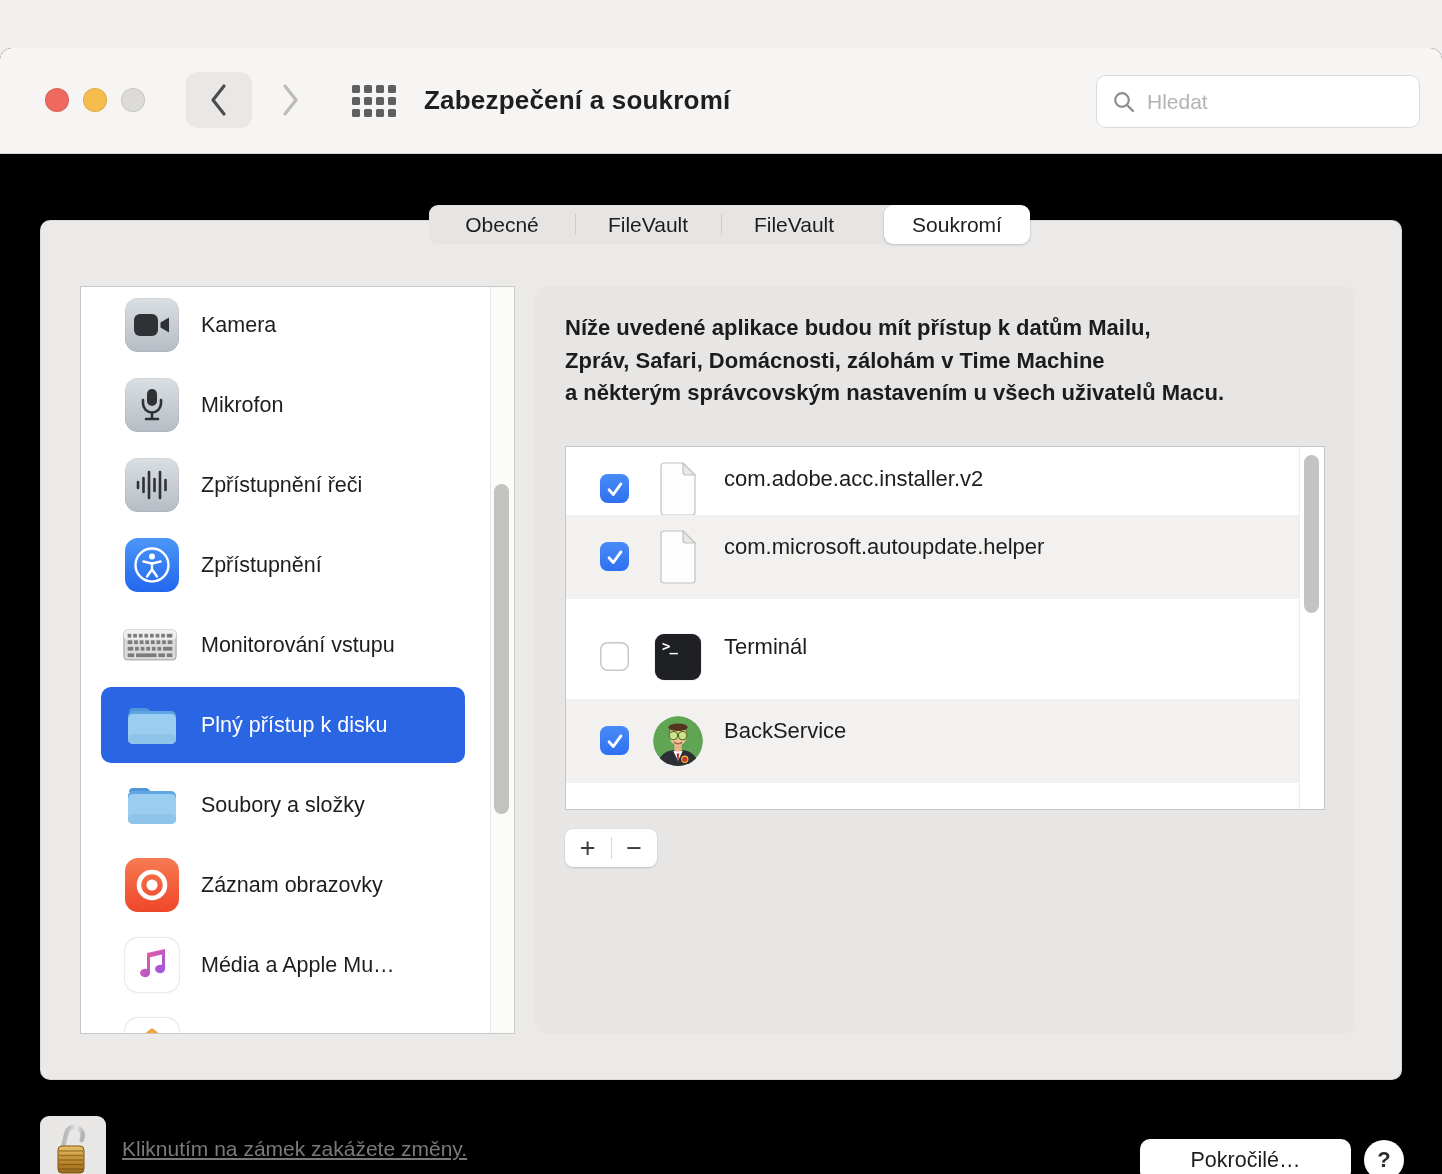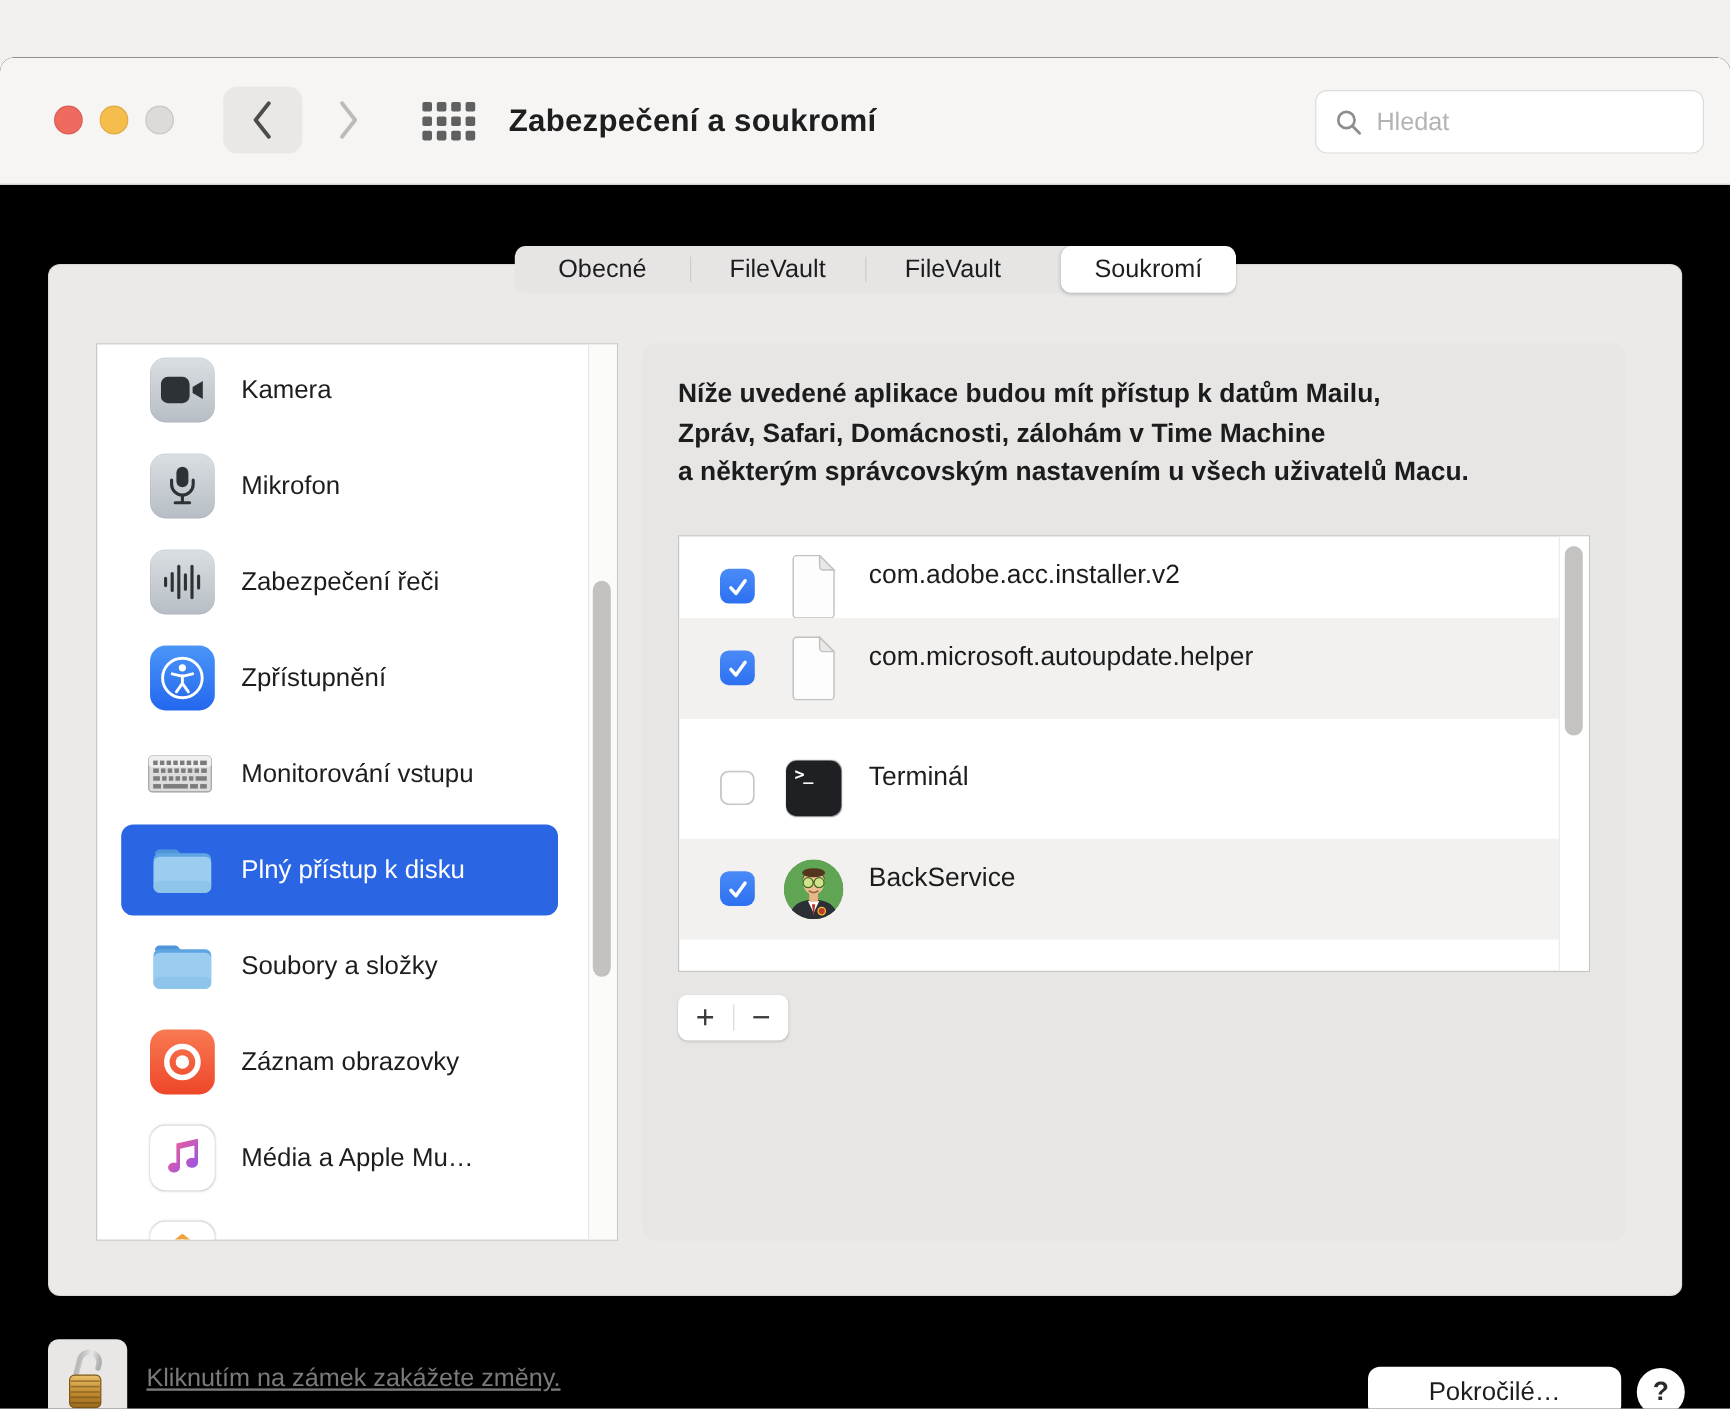--- a/index.html
+++ b/index.html
@@ -165,21 +165,21 @@
           <g stroke="#2e3235" stroke-width="2.6" stroke-linecap="round">
             <line x1="3" y1="13" x2="3" y2="19"></line>
             <line x1="8.5" y1="9" x2="8.5" y2="23"></line>
             <line x1="14" y1="3" x2="14" y2="29"></line>
             <line x1="19.5" y1="10" x2="19.5" y2="22"></line>
             <line x1="25" y1="3" x2="25" y2="29"></line>
             <line x1="30.5" y1="11" x2="30.5" y2="21"></line>
           </g>
         </svg>
       </div>
-      <div class="sb-label">Zabezpečení řeči</div>
+      <div class="sb-label">Zpřístupnění řeči</div>
     </div>
 
     <div class="sb-row" style="top:238px">
 
       <div class="tile tile-blue">
         <svg width="40" height="40" viewBox="0 0 40 40">
           <circle cx="20" cy="20" r="16.5" fill="none" stroke="#fff" stroke-width="2.4"></circle>
           <circle cx="20" cy="11.5" r="3" fill="#fff"></circle>
           <path d="M11.5 16.5 L20 18.6 L28.5 16.5" fill="none" stroke="#fff" stroke-width="2.4" stroke-linecap="round"></path>
           <path d="M20 18 V24.5 L15 31.5 M20 24.5 L25 31.5" fill="none" stroke="#fff" stroke-width="2.4" stroke-linecap="round" stroke-linejoin="round"></path>

